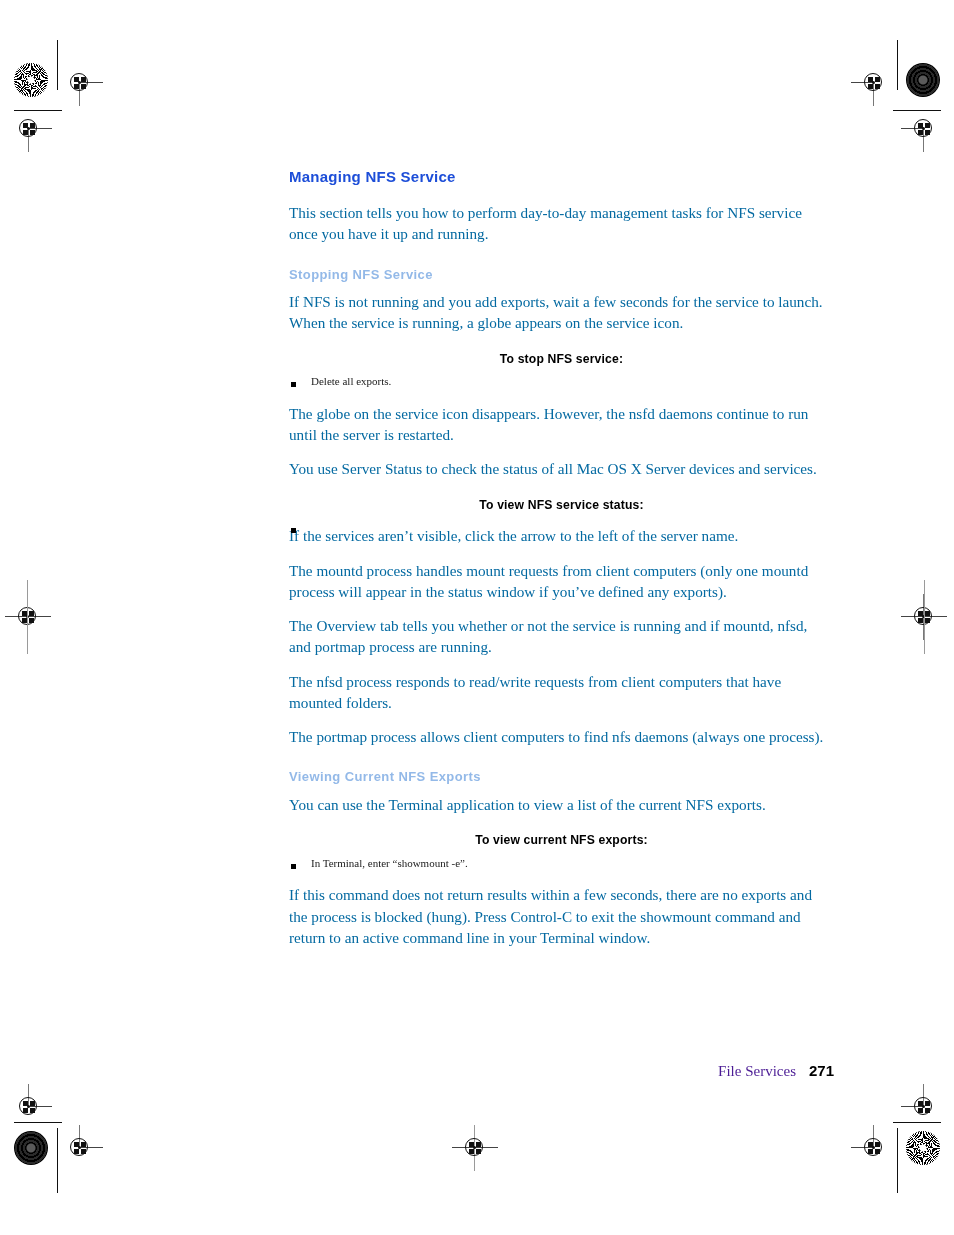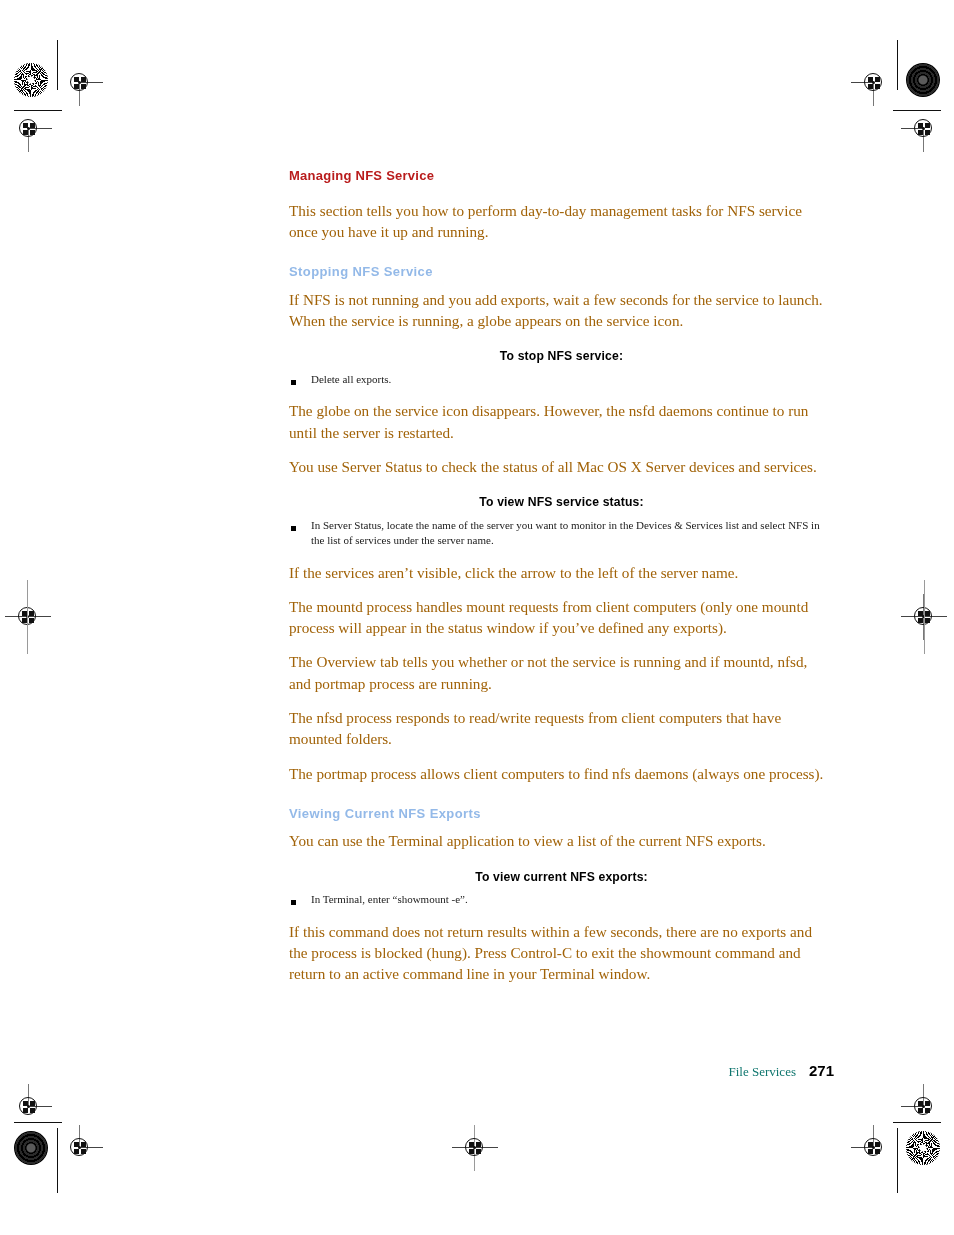--- a/index.html
+++ b/index.html
@@ -94,23 +94,23 @@
   
   .content {
     position: absolute;
     left: 289px;
     top: 168px;
     width: 545px;
   }
 
   h1.sec-title {
     font-family: "Liberation Sans", sans-serif;
-    font-size: 13px;
+    font-size: 15px;
     font-weight: bold;
-    color: #b91c1c;
+    color: #1d4ed8;
     letter-spacing: 0.25px;
     margin: 0 0 16px 0;
     line-height: 1.2;
   }
 
   h2.sub-title {
     font-family: "Liberation Sans", sans-serif;
     font-size: 13px;
     font-weight: bold;
     color: #93b9e8;
@@ -126,21 +126,21 @@
     color: #000000;
     letter-spacing: 0.15px;
     margin: 18px 0 8px 0;
     line-height: 1.2;
     text-align: center;
   }
 
   p.body {
     font-family: "Liberation Serif", serif;
     font-size: 15.2px;
-    color: #a16207;
+    color: #0369a1;
     line-height: 1.40;
     margin: 0 3px 13px 0;
   }
 
   ul.bullets {
     list-style: none;
     margin: 0 0 13px 0;
     padding: 0;
   }
   ul.bullets li {
@@ -165,22 +165,22 @@
   .footer {
     position: absolute;
     left: 289px;
     top: 1062px;
     width: 545px;
     text-align: right;
     white-space: nowrap;
   }
   .footer .fname {
     font-family: "Liberation Serif", serif;
-    font-size: 13px;
-    color: #0f766e;
+    font-size: 15px;
+    color: #4c1d95;
   }
   .footer .pnum {
     font-family: "Liberation Sans", sans-serif;
     font-size: 15px;
     font-weight: bold;
     color: #000;
     margin-left: 13px;
   }
 </style>
 </head>
@@ -333,21 +333,20 @@
     </li>
   </ul>
   <p class="body">The globe on the service icon disappears. However, the nsfd daemons continue to run until the server is restarted.</p>
 
   <p class="body">You use Server Status to check the status of all Mac OS X Server devices and services.</p>
 
   <h3 class="runin">To view NFS service status:</h3>
   <ul class="bullets">
     <li>
       <span class="sq"></span>
-      <span>In Server Status, locate the name of the server you want to monitor in the Devices &amp; Services list and select NFS in the list of services under the server name.</span>
     </li>
   </ul>
   <p class="body">If the services aren’t visible, click the arrow to the left of the server name.</p>
   <p class="body">The mountd process handles mount requests from client computers (only one mountd process will appear in the status window if you’ve defined any exports).</p>
   <p class="body">The Overview tab tells you whether or not the service is running and if mountd, nfsd, and portmap process are running.</p>
   <p class="body">The nfsd process responds to read/write requests from client computers that have mounted folders.</p>
   <p class="body">The portmap process allows client computers to find nfs daemons (always one process).</p>
 
   <h2 class="sub-title">Viewing Current NFS Exports</h2>
   <p class="body">You can use the Terminal application to view a list of the current NFS exports.</p>

